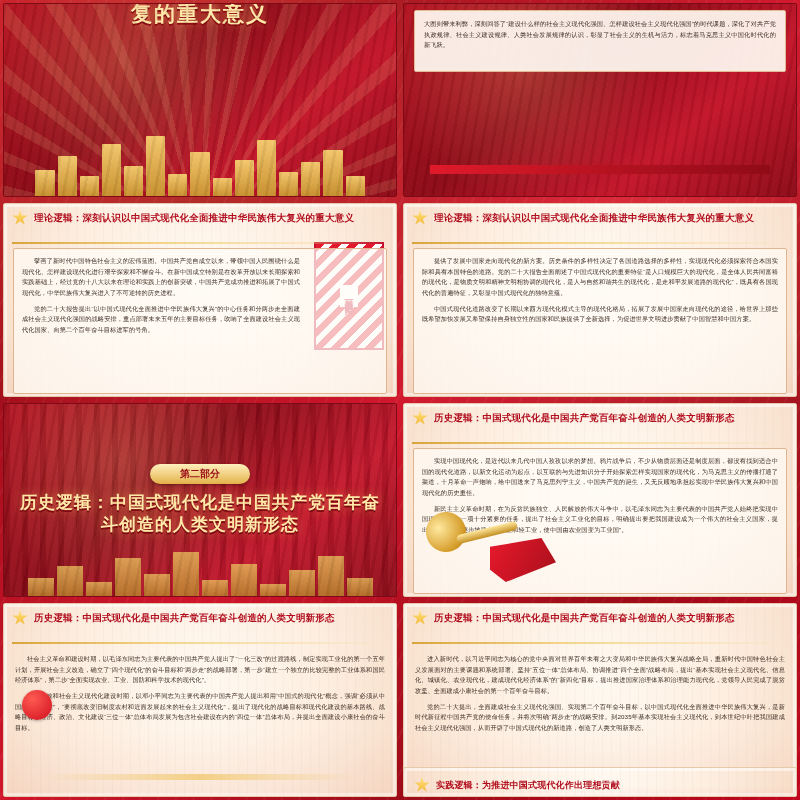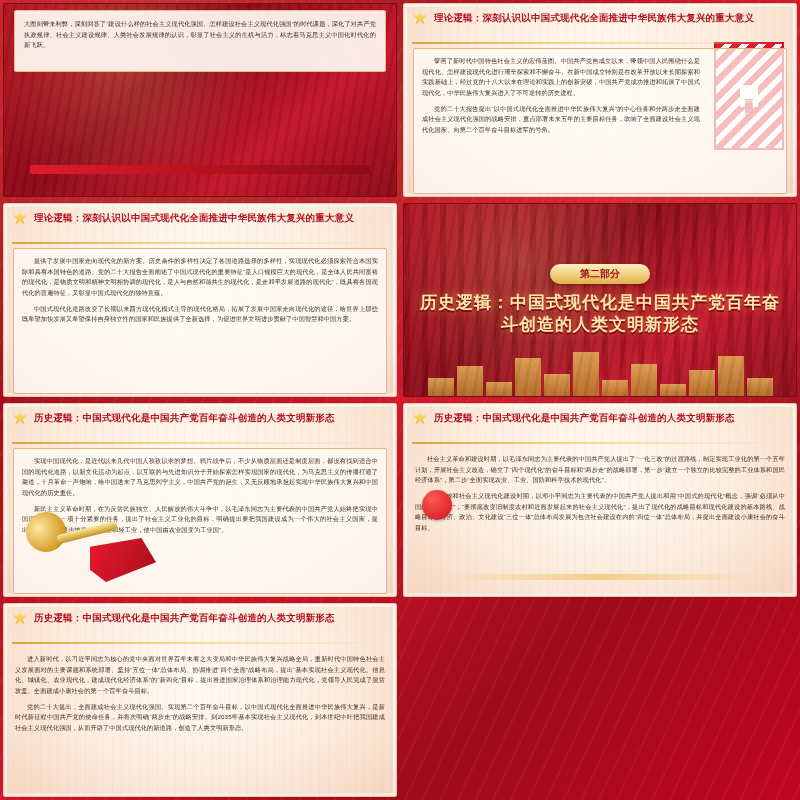--- a/index.html
+++ b/index.html
@@ -231,20 +231,43 @@
     background:radial-gradient(circle at 35% 30%,#ff5a52,#cf0f1e);
     box-shadow:0 1px 3px rgba(0,0,0,.3);z-index:4;
   }
 </style>
 </head>
 <body>
 
 <div class="page">
   <div class="grid">
 
+    <div class="slide red">
+      <div class="rays"></div>
+      <div class="hero-top">
+        <div class="hero-title">复的重大意义</div>
+        <div class="city">
+          <i style="height:26px"></i>
+            <i style="height:40px"></i>
+            <i style="height:20px"></i>
+          <i style="height:52px"></i>
+            <i style="height:30px"></i>
+            <i style="height:60px"></i>
+          <i style="height:22px"></i>
+            <i style="height:44px"></i>
+            <i style="height:18px"></i>
+          <i style="height:36px"></i>
+            <i style="height:56px"></i>
+            <i style="height:24px"></i>
+          <i style="height:34px"></i>
+            <i style="height:46px"></i>
+            <i style="height:20px"></i>
+        </div>
+      </div>
+    </div>
 
     <div class="slide red">
       <div class="topcard">
         <p class="para">大图则带来利弊，深刻回答了“建设什么样的社会主义现代化强国、怎样建设社会主义现代化强国”的时代课题，深化了对共产党执政规律、社会主义建设规律、人类社会发展规律的认识，彰显了社会主义的生机与活力，标志着马克思主义中国化时代化的新飞跃。</p>
       </div>
       <div class="redbar"></div>
     </div>
 
     <div class="slide light">
       <div class="sld-head">
@@ -335,13 +358,19 @@
       </div>
       <div class="head-rule"></div>
       <div class="card noborder">
         <p class="para ind">进入新时代，以习近平同志为核心的党中央面对世界百年未有之大变局和中华民族伟大复兴战略全局，重新时代中国特色社会主义发展面对的主要课题和系统部署、坚持“五位一体”总体布局、协调推进“四个全面”战略布局，提出“基本实现社会主义现代化、信息化、城镇化、农业现代化，建成现代化经济体系”的“新四化”目标，提出推进国家治理体系和治理能力现代化，党领导人民完成了脱贫攻坚、全面建成小康社会的第一个百年奋斗目标。</p>
         <p class="para ind">党的二十大提出，全面建成社会主义现代化强国、实现第二个百年奋斗目标，以中国式现代化全面推进中华民族伟大复兴，是新时代新征程中国共产党的使命任务，并将次明确“两步走”的战略安排。到2035年基本实现社会主义现代化，到本世纪中叶把我国建成社会主义现代化强国，从而开辟了中国式现代化的新道路，创造了人类文明新形态。</p>
       </div>
     </div>
 
   </div>
 
+  <div class="slide light" style="position:absolute;left:403px;right:3px;bottom:3px;height:28px;margin:0;">
+    <div class="bottomstrip">
+      <div class="star"></div>
+      <div class="sld-title">实践逻辑：为推进中国式现代化作出理想贡献</div>
+    </div>
+  </div>
 </div>
 
 </body></html>

